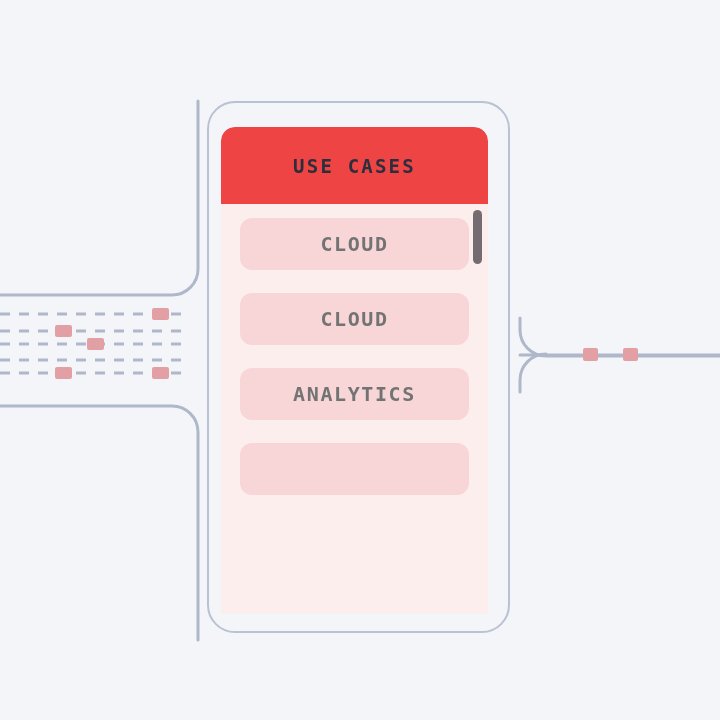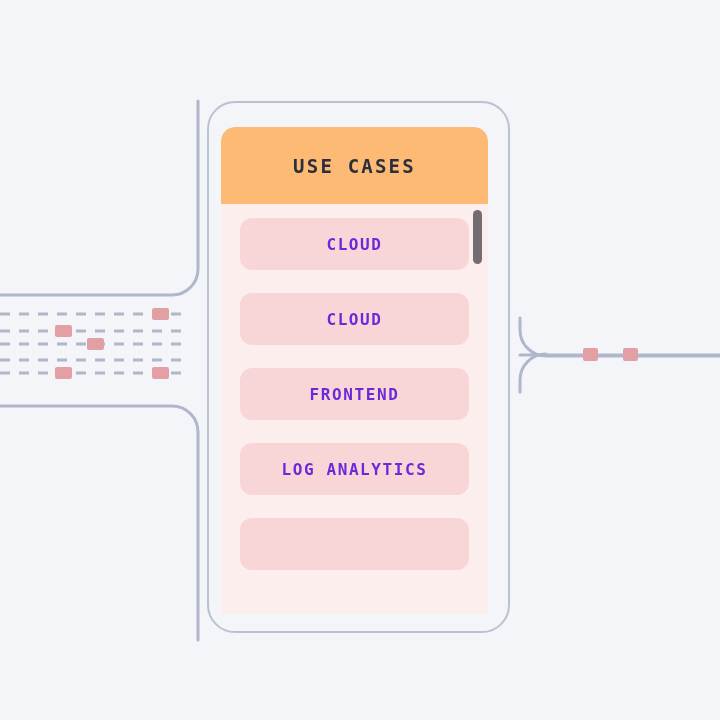--- a/index.html
+++ b/index.html
@@ -65,21 +65,21 @@
     top: 127px;
     width: 267px;
     height: 487px;
     background: #fdeeee;
     border-radius: 14px 14px 0 0;
     overflow: hidden;
   }
 
   #panel-header {
     height: 77px;
-    background: #fdba74;
+    background: #ef4444;
     border-radius: 14px 14px 0 0;
     display: flex;
     align-items: center;
     justify-content: center;
   }
   #panel-header-title {
     font-size: 19px;
     font-weight: bold;
     letter-spacing: 2.2px;
     color: #2b2f3d;
@@ -93,24 +93,24 @@
   .list-item {
     height: 52px;
     margin-bottom: 23px;
     background: #f8d6d8;
     border-radius: 12px;
     display: flex;
     align-items: center;
     justify-content: center;
   }
   .list-item-label {
-    font-size: 16px;
+    font-size: 20px;
     font-weight: bold;
     letter-spacing: 1.6px;
-    color: #6d28d9;
+    color: #737373;
     white-space: nowrap;
   }
 
   
   #scroll-thumb {
     position: absolute;
     left: 473px;
     top: 210px;
     width: 9px;
     height: 54px;
@@ -160,24 +160,21 @@
     </div>
 
     <div id="panel-list">
       <div class="list-item">
         <span class="list-item-label">CLOUD</span>
       </div>
       <div class="list-item">
         <span class="list-item-label">CLOUD</span>
       </div>
       <div class="list-item">
-        <span class="list-item-label">FRONTEND</span>
-      </div>
-      <div class="list-item">
-        <span class="list-item-label">LOG ANALYTICS</span>
+        <span class="list-item-label">ANALYTICS</span>
       </div>
       <div class="list-item">
         <span class="list-item-label"></span>
       </div>
     </div>
   </div>
 
   <div id="scroll-thumb"></div>
 
 </div>

